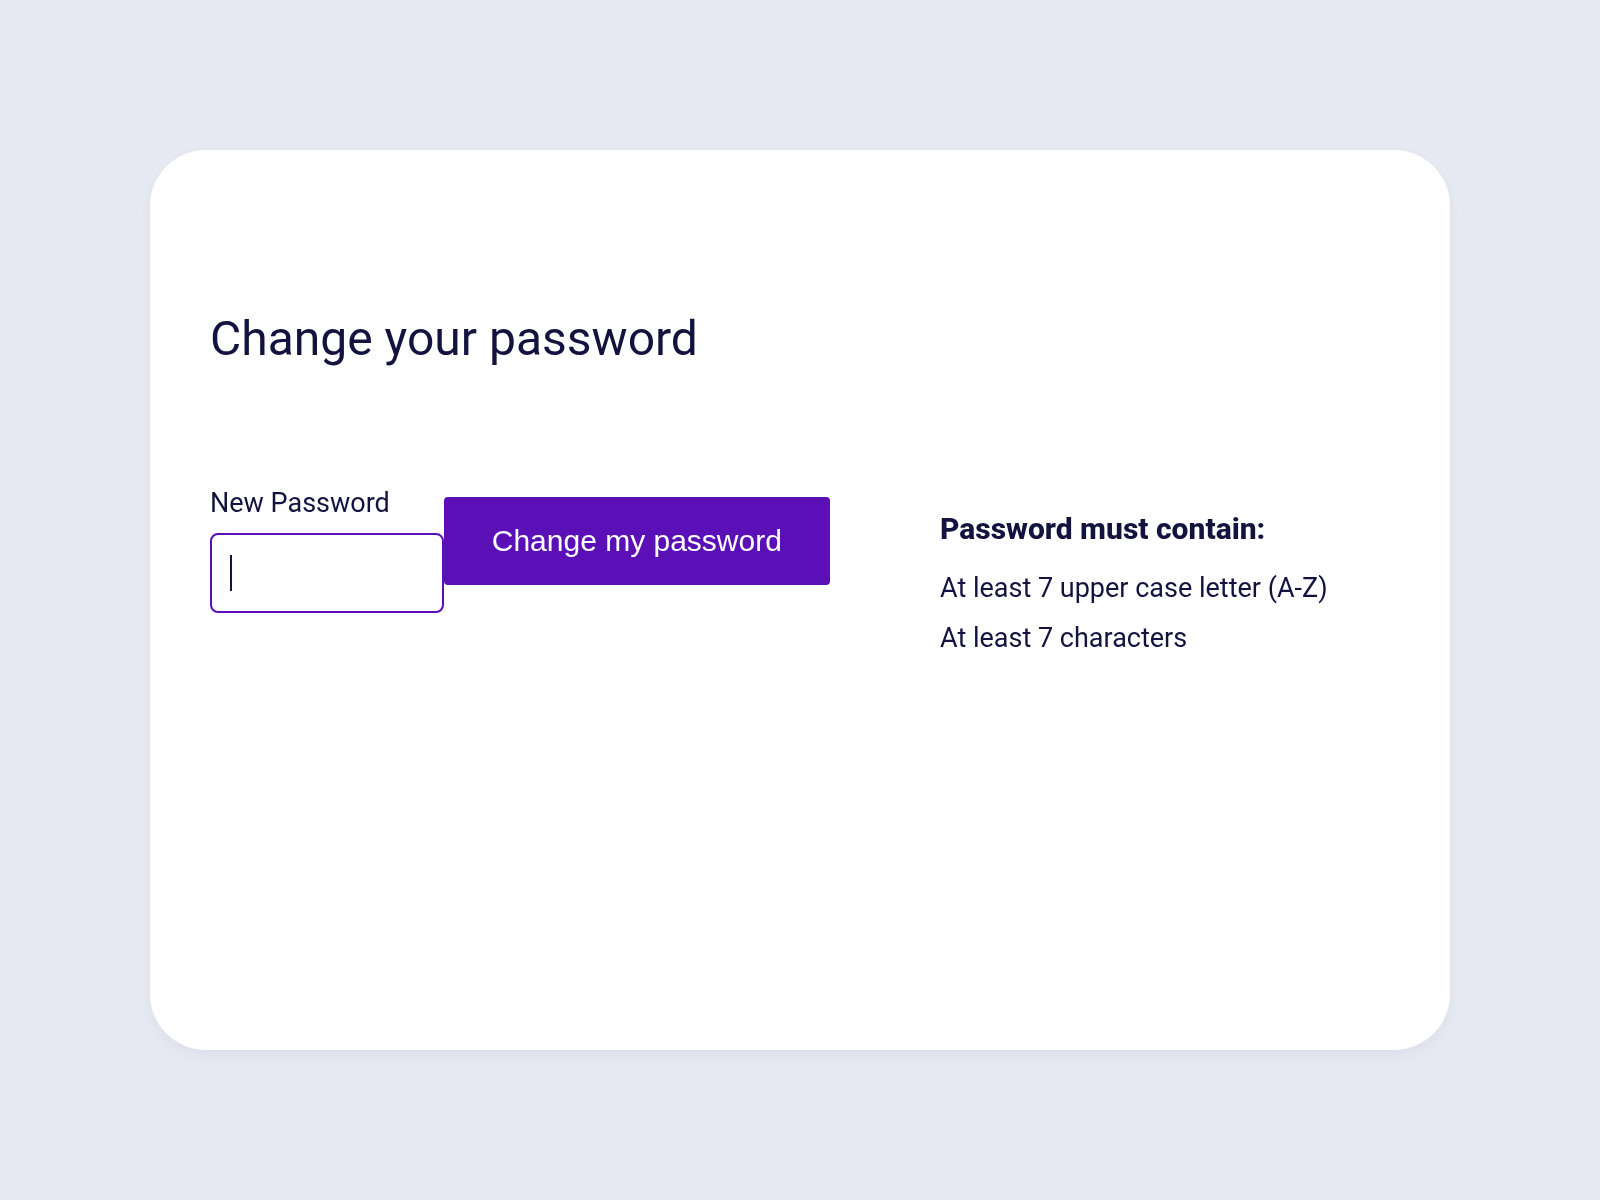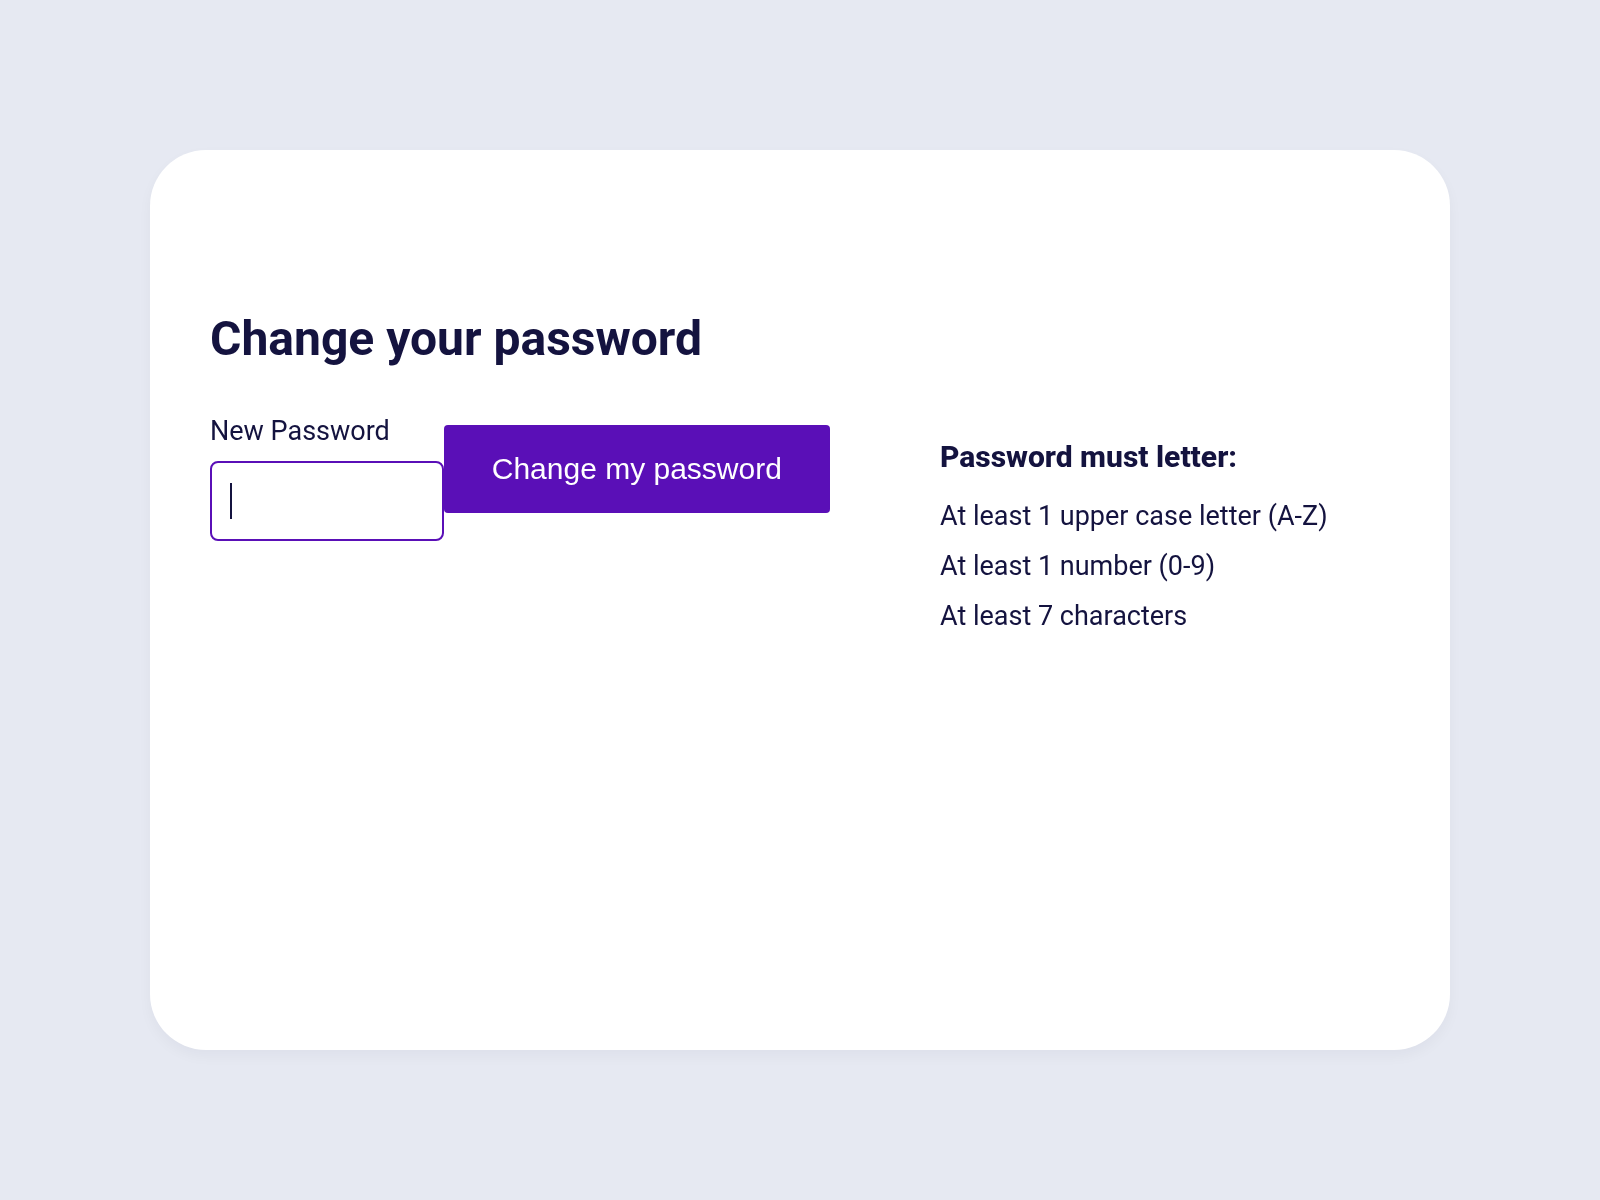--- a/index.html
+++ b/index.html
@@ -21,23 +21,23 @@
       width: 1300px;
       height: 900px;
       background: #ffffff;
       border-radius: 56px;
       padding: 160px 60px 100px 60px;
       box-shadow: 0 6px 14px rgba(20, 20, 60, 0.04);
       position: relative;
     }
     .page-title {
       font-size: 48px;
-      font-weight: 700;
+      font-weight: 400;
       color: #14133f;
-      margin-bottom: 48px;
+      margin-bottom: 120px;
     }
     .content-row {
       display: flex;
       gap: 110px;
       align-items: flex-start;
     }
     .form-col {
       width: 620px;
       display: flex;
     }
@@ -122,22 +122,21 @@
           <input type="password" class="text-input focused" value="" style="">
           <span class="cursor-bar"></span>
         </div>
       </div>
 
 
       <button class="submit-btn">Change my password</button>
     </div>
 
     <div class="rules-col">
-      <div class="rules-title">Password must letter:</div>
+      <div class="rules-title">Password must contain:</div>
       <ul class="rules-list">
-        <li>At least 1 upper case letter (A-Z)</li>
-        <li>At least 1 number (0-9)</li>
+        <li>At least 7 upper case letter (A-Z)</li>
         <li>At least 7 characters</li>
       </ul>
     </div>
 
   </div>
 </div>
 
 </body></html>

